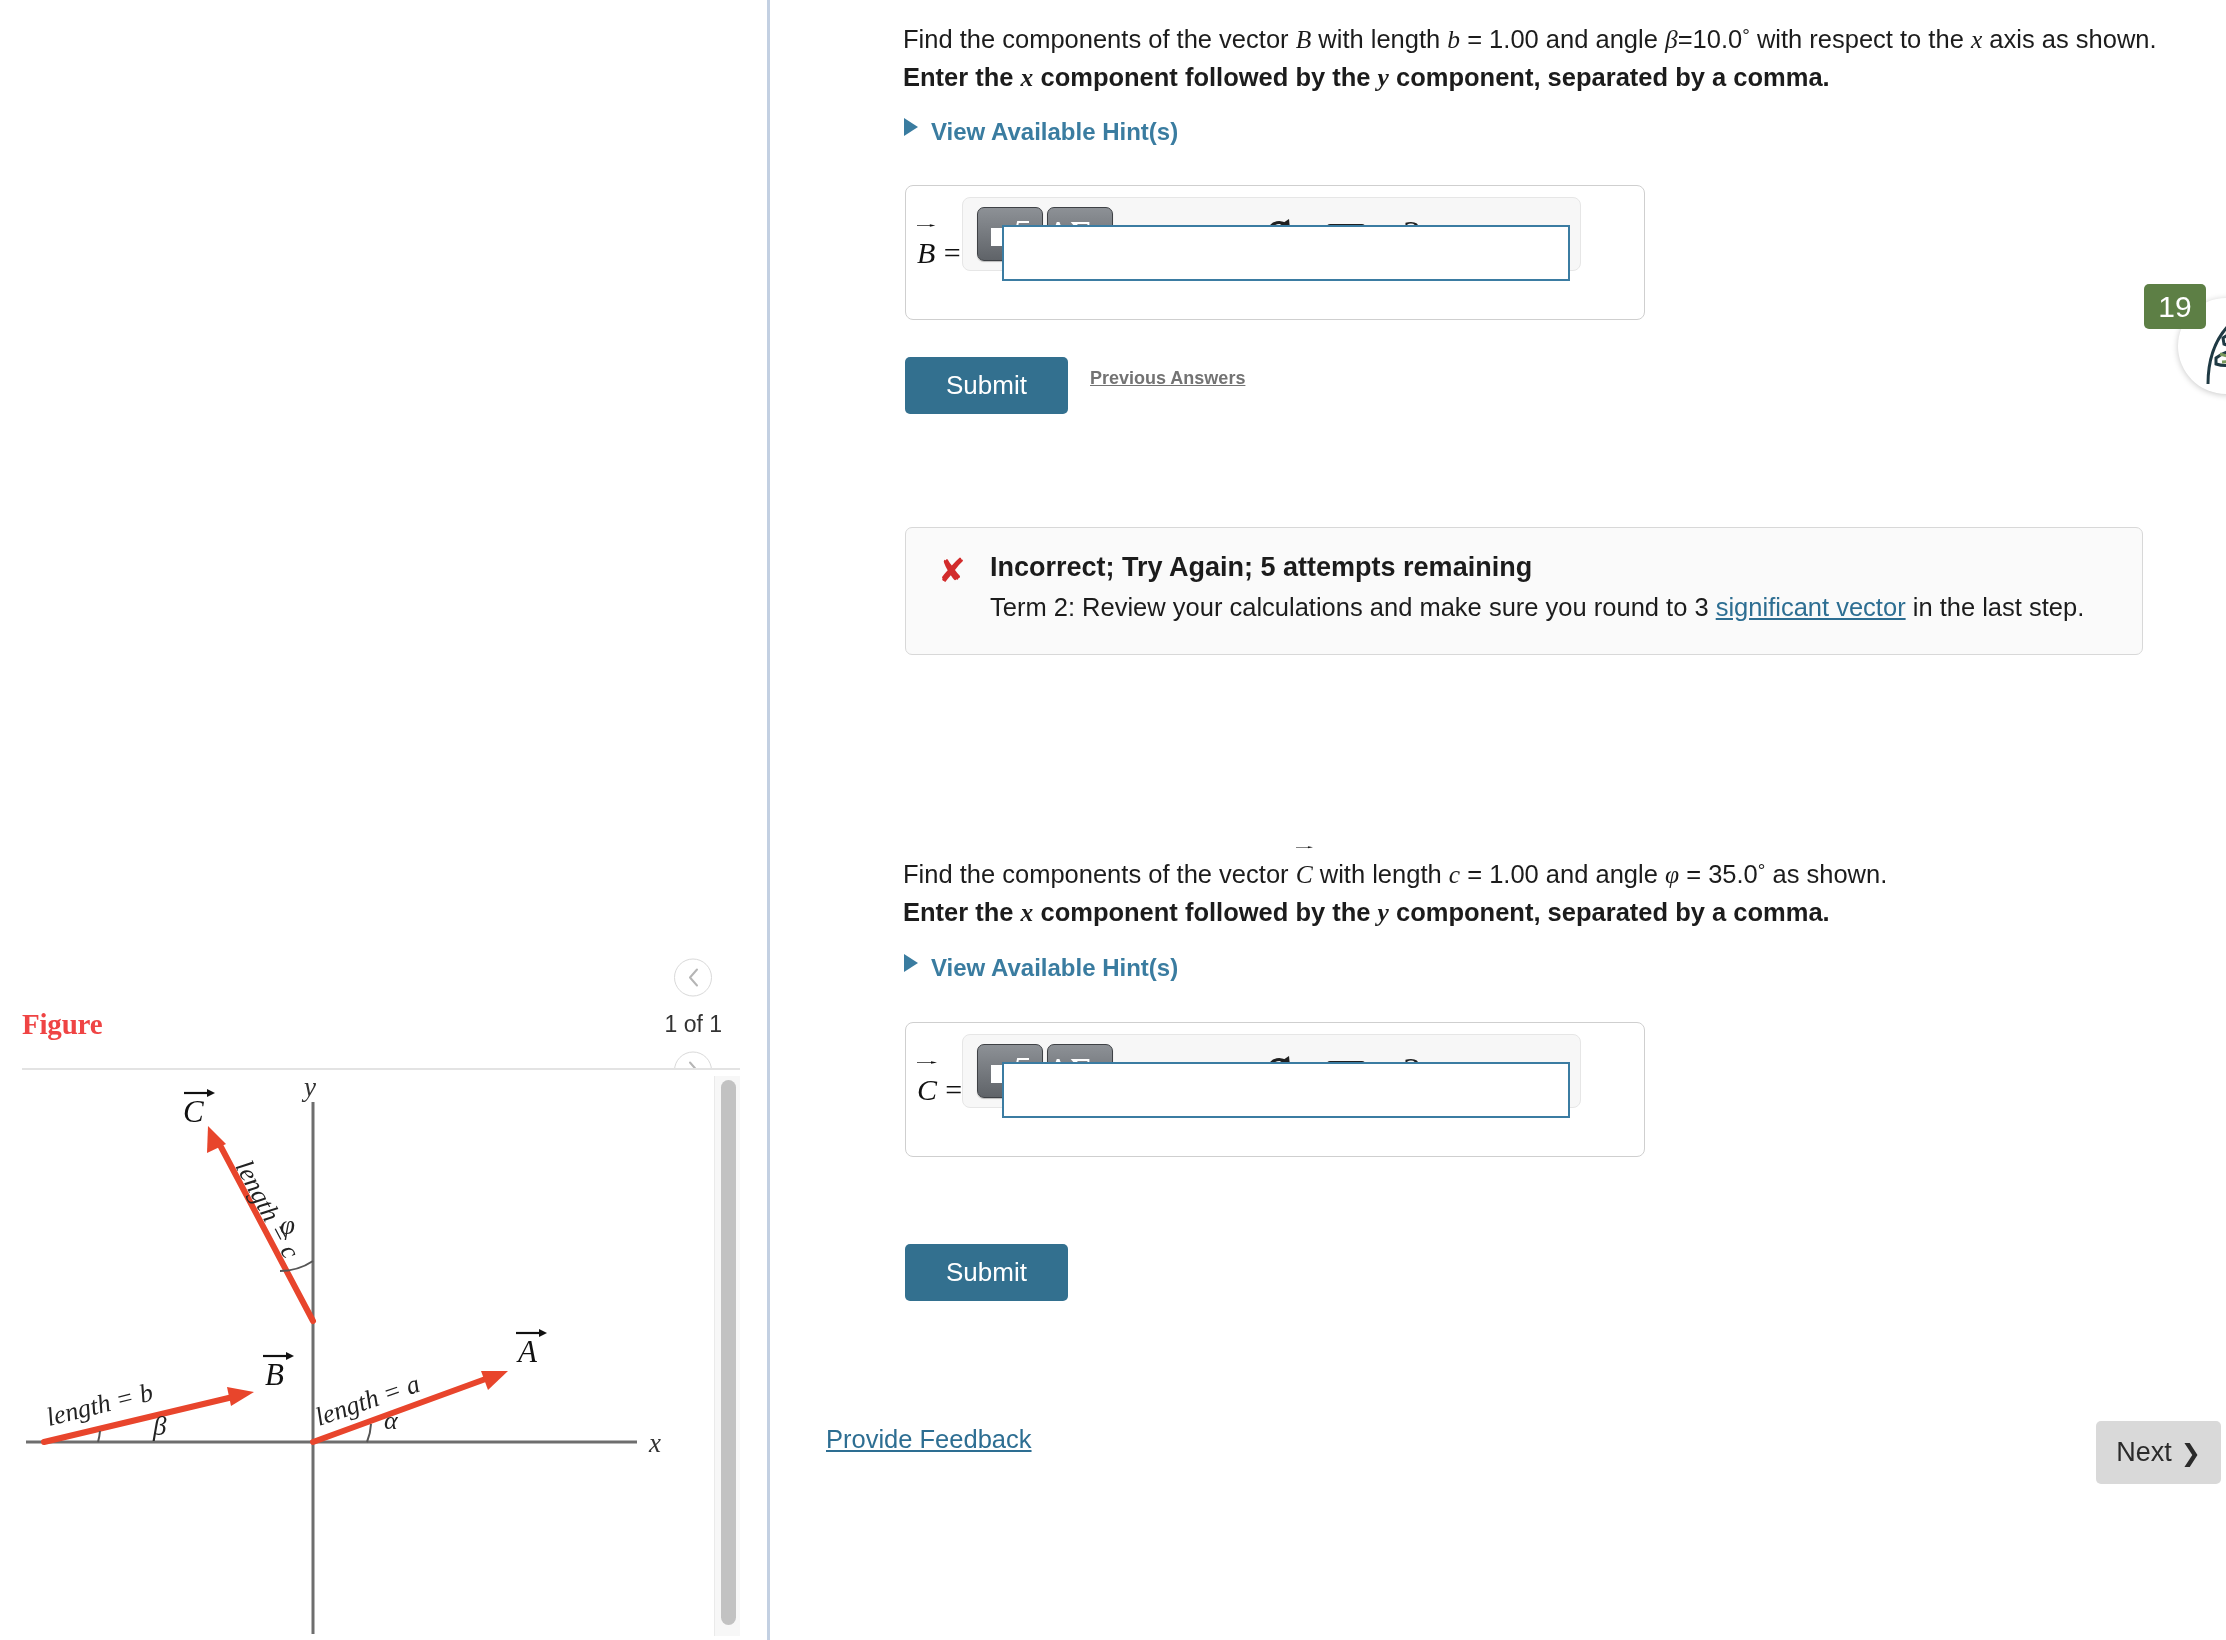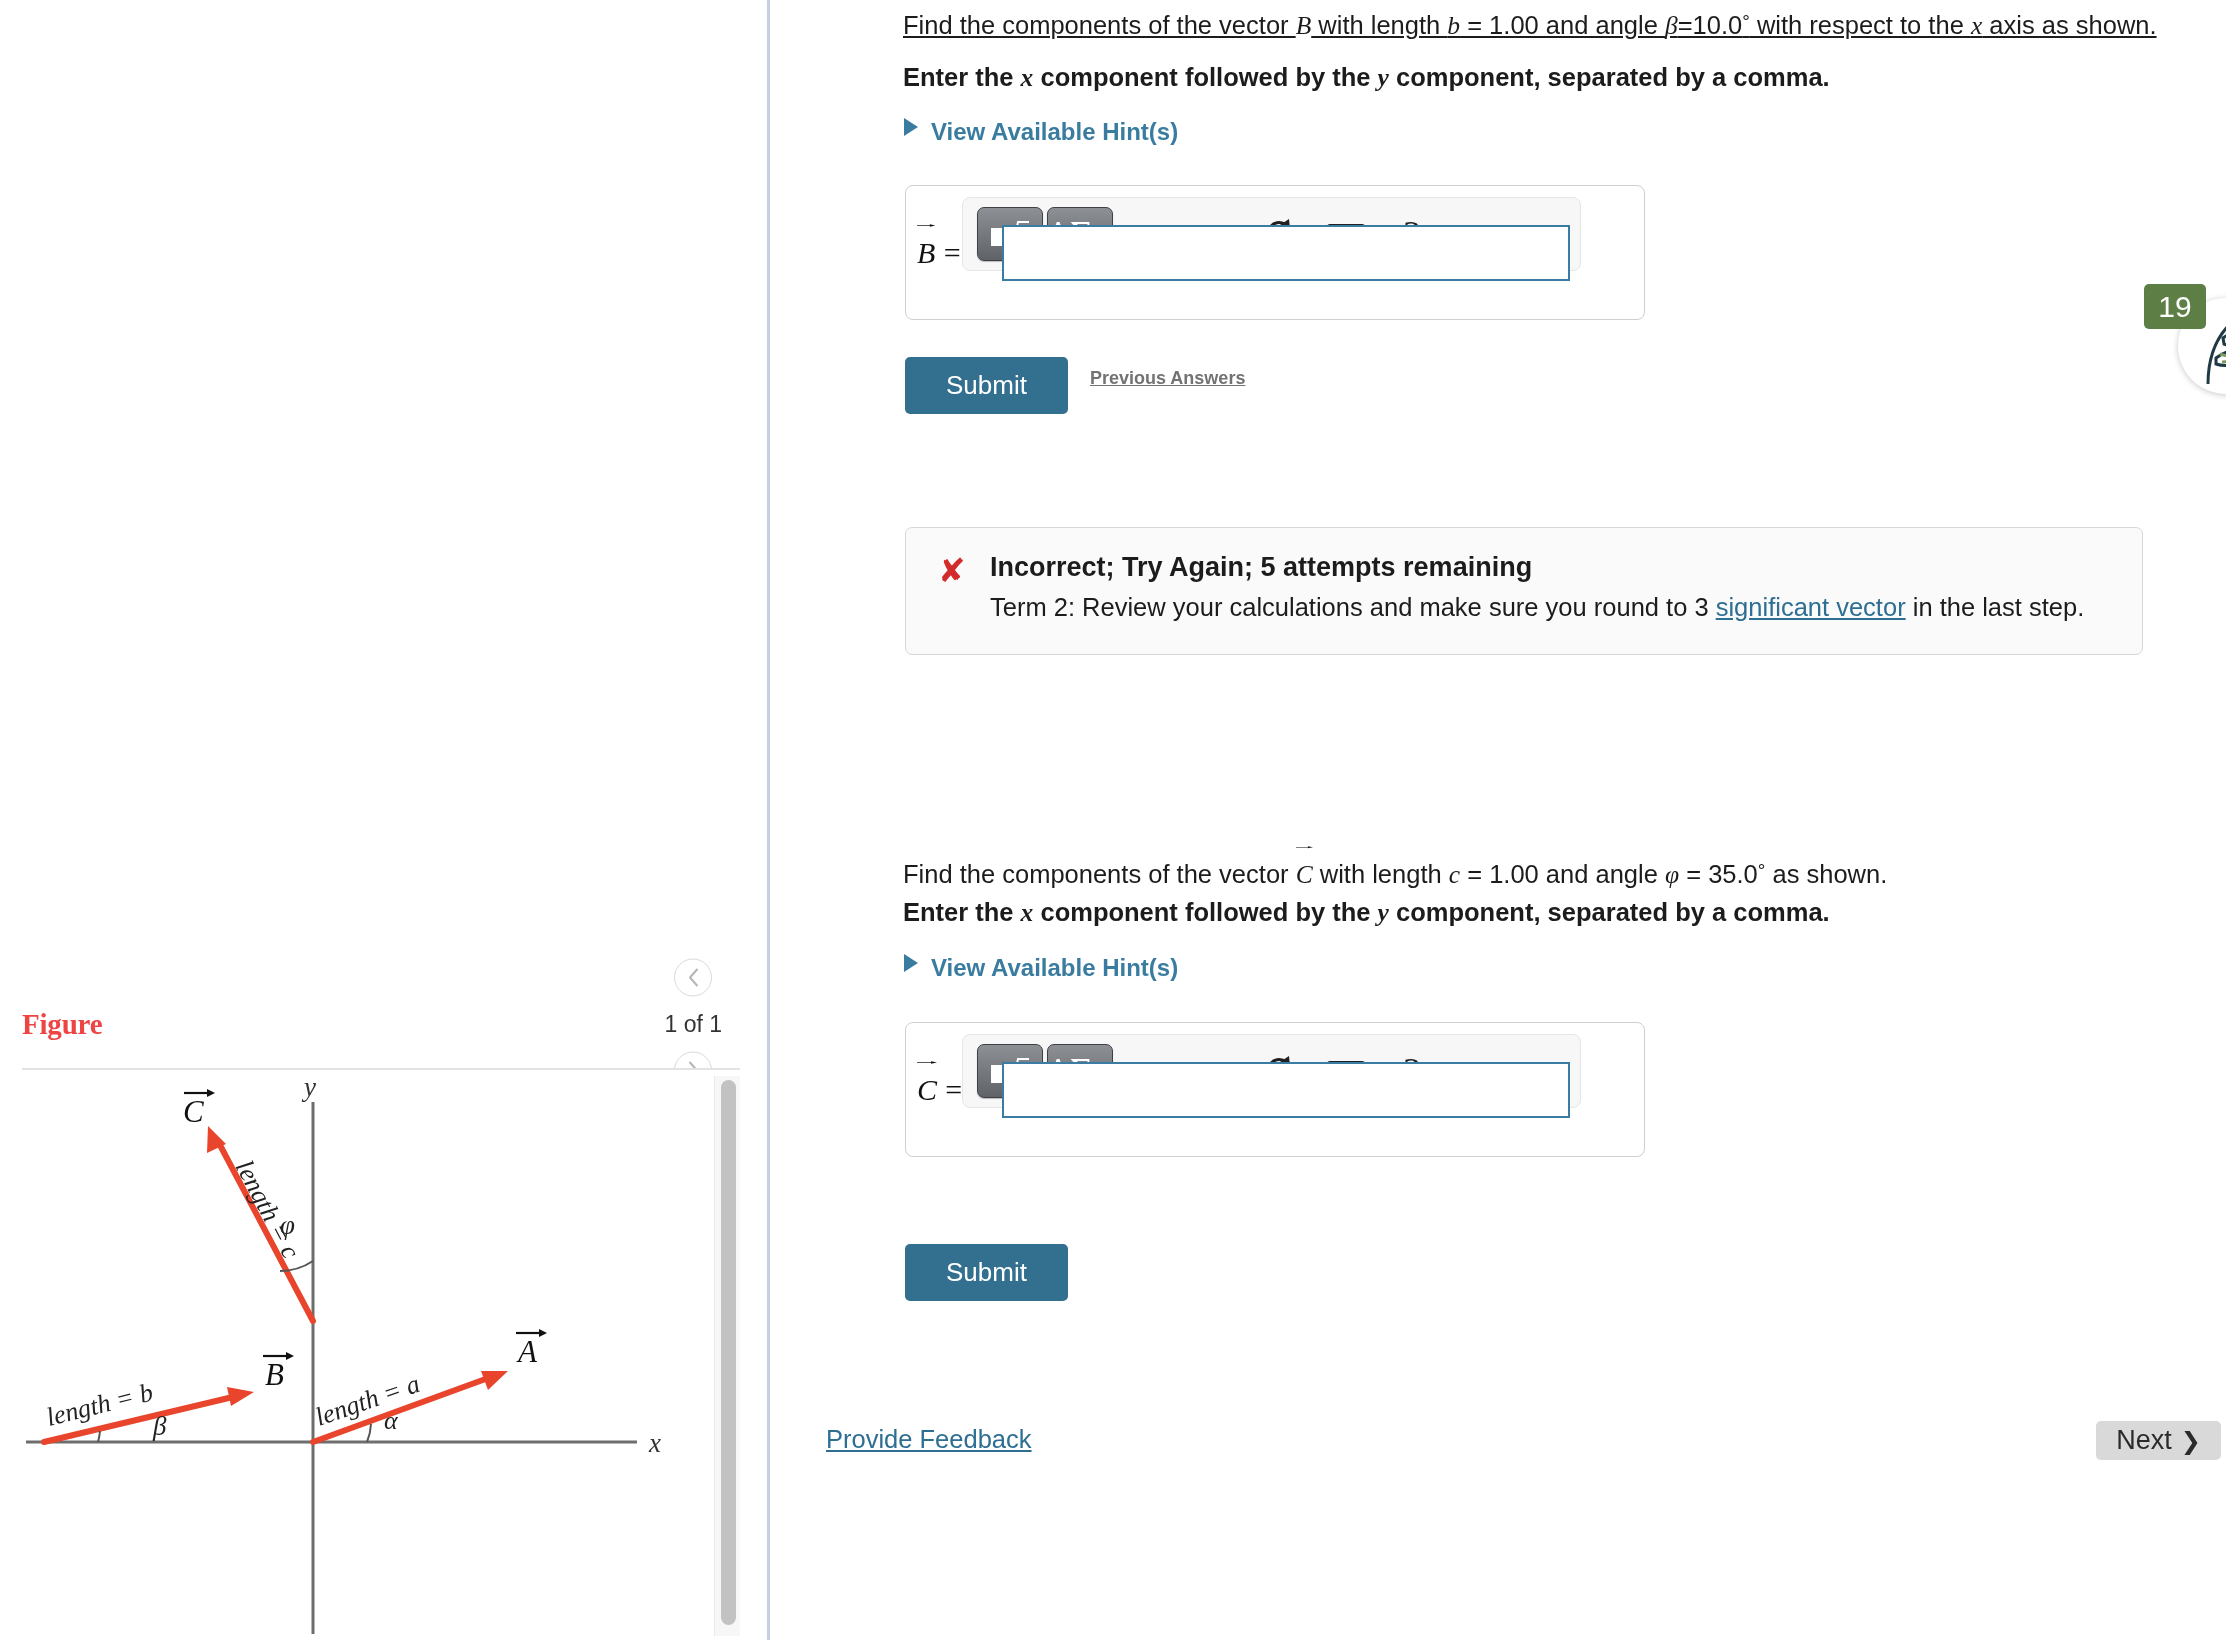--- a/index.html
+++ b/index.html
@@ -204,21 +204,21 @@
   }
 
   
   #provide-feedback {
     position: absolute; left: 826px; top: 1425px;
     font-size: 25.5px; color: #2d6e92; text-decoration: underline;
     cursor: pointer;
   }
   #next-btn {
     position: absolute; left: 2096px; top: 1421px;
-    width: 125px; height: 39px;
+    width: 125px; height: 63px;
     background: #d9d9d9; border: none; border-radius: 5px;
     font-size: 27px; color: #2b2b2b;
     display: flex; align-items: center; justify-content: center; gap: 9px;
     font-family: "Liberation Sans", sans-serif;
     cursor: pointer;
   }
   #next-btn .chev { font-size: 24px; font-weight: bold; font-family: "DejaVu Sans", sans-serif; }
 
   
   #eco-widget {
@@ -320,21 +320,21 @@
       <div id="fig-scroll-track">
         <div id="fig-scroll-thumb"></div>
       </div>
     </div>
   </div>
 
   <div id="col-divider"></div>
 
   <div id="right-col">
 
-    <div style="position:absolute; left:133px; top:6px; width:1310px;text-decoration:underline;" class="q-text">
+    <div style="position:absolute; left:133px; top:20px; width:1310px;" class="q-text">
       <span>Find the components of the vector </span><span class="vecwrap"><span>B</span></span><span> with length </span><span class="mathvar">b</span><span> = 1.00 and angle </span><span class="mathvar">β</span><span>=10.0</span><span style="font-size:19px; vertical-align:6px;">°</span><span> with respect to the </span><span class="mathvar">x</span><span> axis as shown.</span>
     </div>
 
     <div style="position:absolute; left:133px; top:59px;" class="q-text q-bold">
       Enter the <span class="mathvar">x</span> component followed by the <span class="mathvar">y</span> component, separated by a comma.
     </div>
 
     <div style="position:absolute; left:134px; top:118px;" class="hint-link">
       <span class="hint-tri"></span>
       <span>View Available Hint(s)</span>

